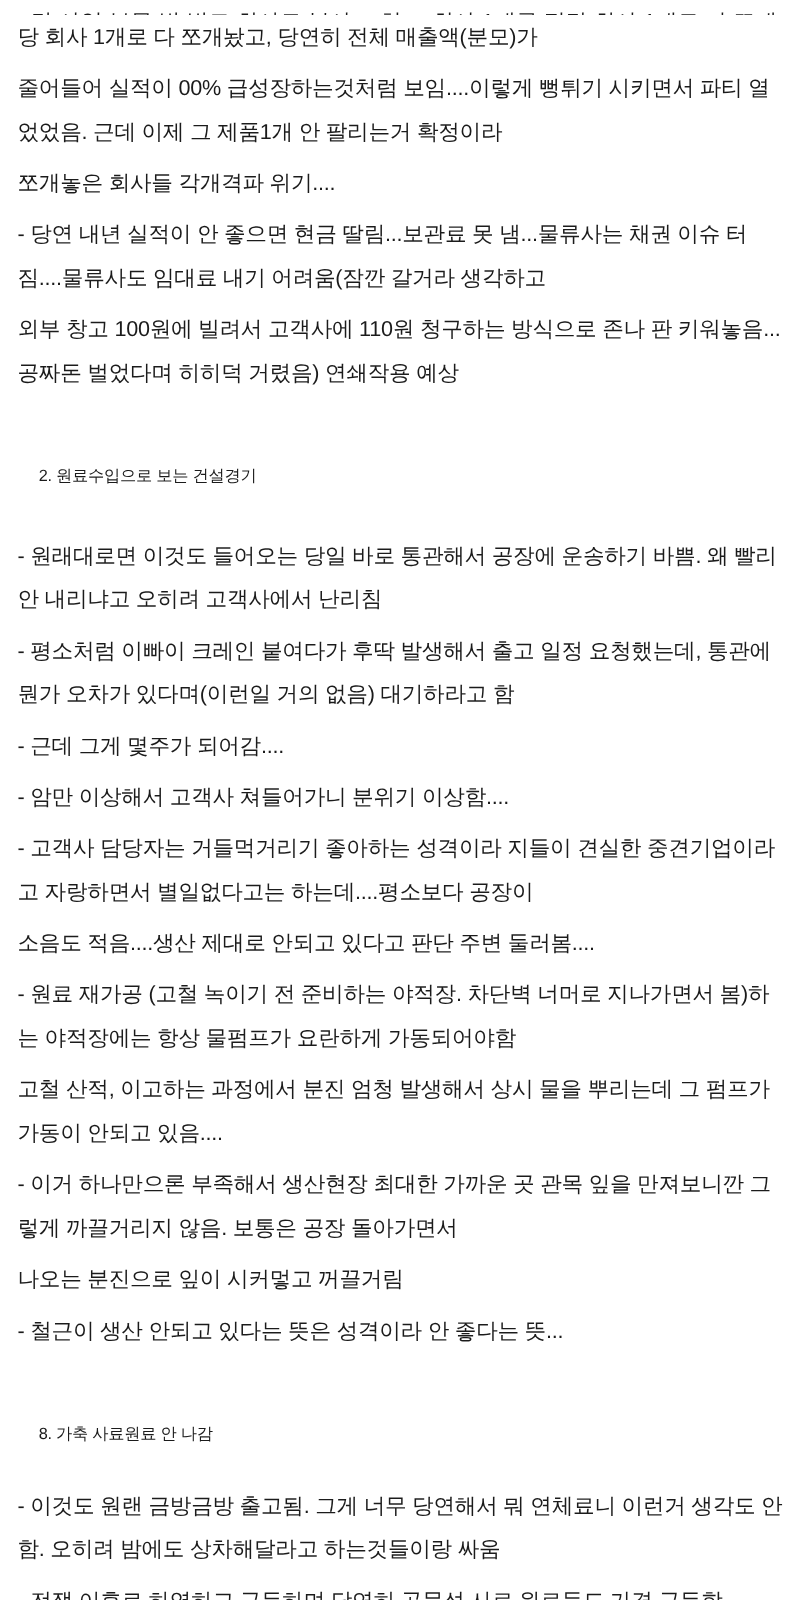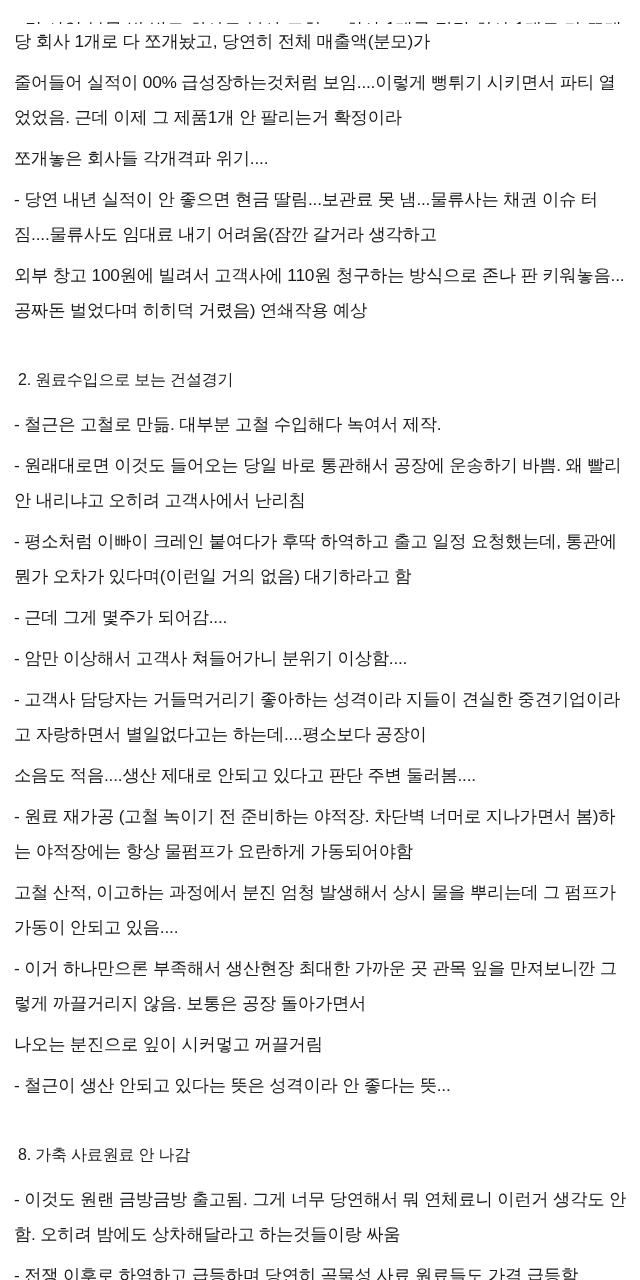--- a/index.html
+++ b/index.html
@@ -11,21 +11,21 @@
     width: 640px;
     font-family: "Liberation Sans", "DejaVu Sans", sans-serif;
   }
   #page {
     position: relative;
     width: 640px;
     height: 1280px;
     overflow: hidden;
     background: #ffffff;
     box-sizing: border-box;
-    padding: 12px 14px;
+    padding: 0 14px;
   }
   .clipped-top {
     
     margin: 0;
     padding: 0;
     height: 12px;
     overflow: hidden;
     color: #1b1b1b;
     font-size: 17.5px;
     line-height: 34px;
@@ -33,23 +33,23 @@
   .para {
     margin: 0;
     color: #1b1b1b;
     font-size: 17.3px;
     line-height: 35px;
     letter-spacing: -0.2px;
     word-break: break-all;
     white-space: pre-wrap;
   }
   .heading {
-    margin: 4px;
+    margin: 17px;
     color: #1b1b1b;
-    font-size: 16px;
+    font-size: 13px;
     line-height: 35px;
     letter-spacing: -0.2px;
     font-weight: 400;
   }
   .spacer-lg { height: 30px; }
   .spacer-sm { height: 6px; }
   .clipped-bottom {
     margin: 0;
     color: #1b1b1b;
     font-size: 17.3px;
@@ -75,25 +75,24 @@
   <p class="para">쪼개놓은 회사들 각개격파 위기....</p>
   <div class="spacer-sm"></div>
   <p class="para">- 당연 내년 실적이 안 좋으면 현금 딸림...보관료 못 냄...물류사는 채권 이슈 터짐....물류사도 임대료 내기 어려움(잠깐 갈거라 생각하고</p>
   <div class="spacer-sm"></div>
   <p class="para">외부 창고 100원에 빌려서 고객사에 110원 청구하는 방식으로 존나 판 키워놓음...공짜돈 벌었다며 히히덕 거렸음) 연쇄작용 예상</p>
 
   <div class="spacer-lg"></div>
 
   <p class="heading">2. 원료수입으로 보는 건설경기</p>
   <div class="spacer-sm"></div>
-  <p class="para">- 철근은 고철로 만듦. 대부분 고철 수입해다 녹여서 제작.</p>
   <div class="spacer-sm"></div>
   <p class="para">- 원래대로면 이것도 들어오는 당일 바로 통관해서 공장에 운송하기 바쁨. 왜 빨리 안 내리냐고 오히려 고객사에서 난리침</p>
   <div class="spacer-sm"></div>
-  <p class="para">- 평소처럼 이빠이 크레인 붙여다가 후딱 하역하고 출고 일정 요청했는데, 통관에 뭔가 오차가 있다며(이런일 거의 없음) 대기하라고 함</p>
+  <p class="para">- 평소처럼 이빠이 크레인 붙여다가 후딱 발생해서 출고 일정 요청했는데, 통관에 뭔가 오차가 있다며(이런일 거의 없음) 대기하라고 함</p>
   <div class="spacer-sm"></div>
   <p class="para">- 근데 그게 몇주가 되어감....</p>
   <div class="spacer-sm"></div>
   <p class="para">- 암만 이상해서 고객사 쳐들어가니 분위기 이상함....</p>
   <div class="spacer-sm"></div>
   <p class="para">- 고객사 담당자는 거들먹거리기 좋아하는 성격이라 지들이 견실한 중견기업이라고 자랑하면서 별일없다고는 하는데....평소보다 공장이</p>
   <div class="spacer-sm"></div>
   <p class="para">소음도 적음....생산 제대로 안되고 있다고 판단 주변 둘러봄....</p>
   <div class="spacer-sm"></div>
   <p class="para">- 원료 재가공 (고철 녹이기 전 준비하는 야적장. 차단벽 너머로 지나가면서 봄)하는 야적장에는 항상 물펌프가 요란하게 가동되어야함</p>

